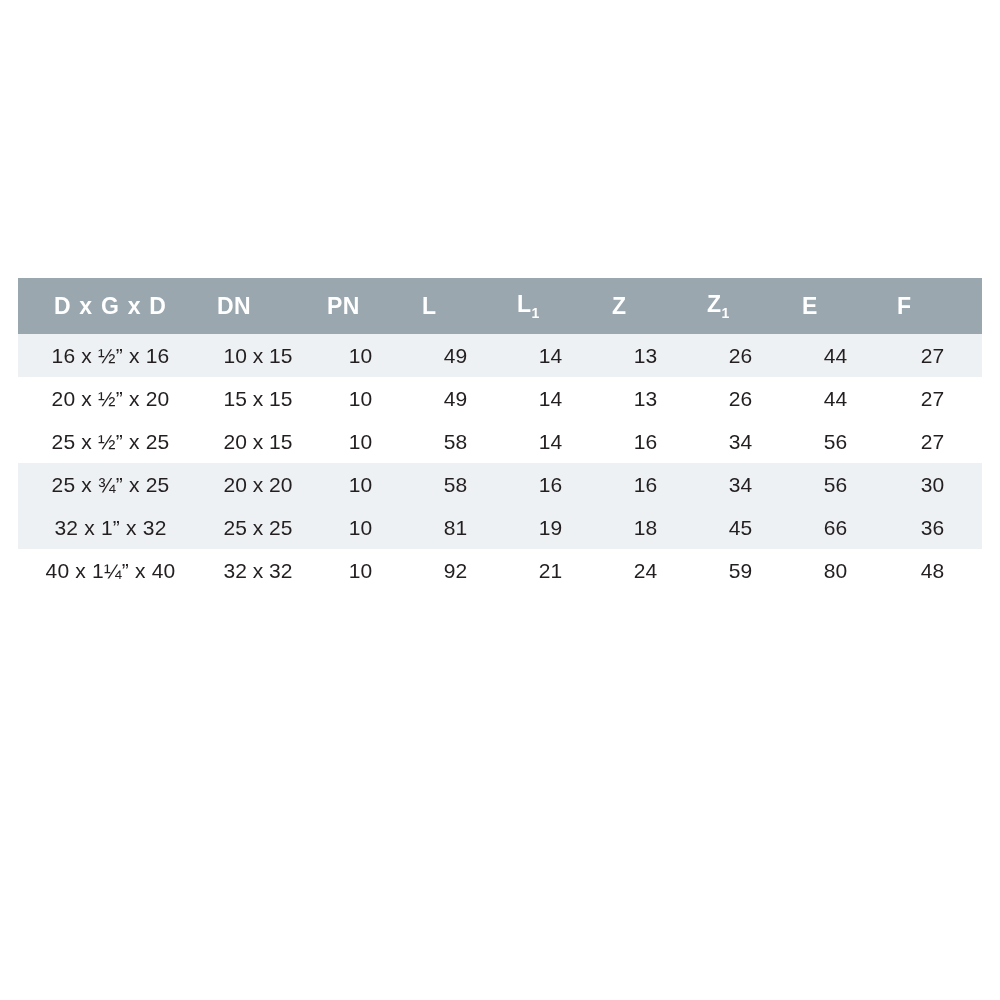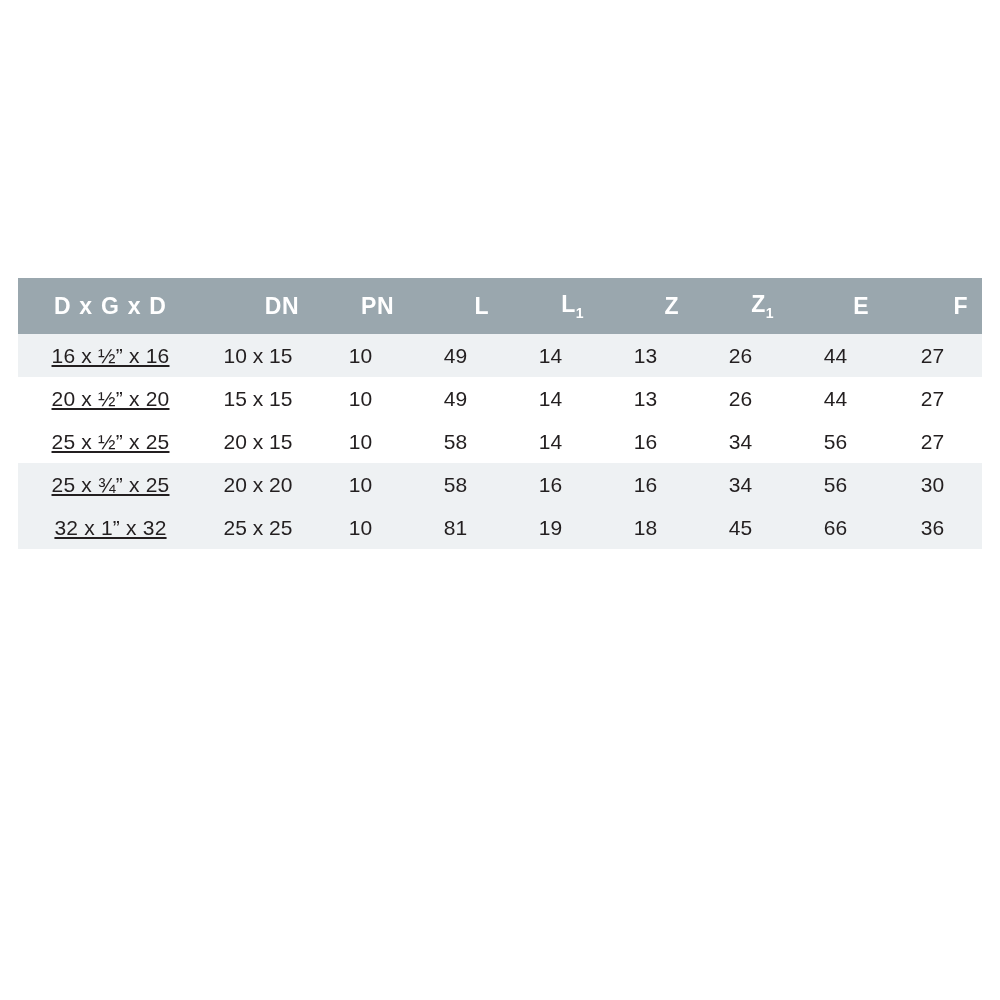--- a/index.html
+++ b/index.html
@@ -44,21 +44,21 @@
   table.spec col.c7 { width: 95px; }
   table.spec col.c8 { width: 99px; }
 
   table.spec thead th {
     background: #9aa7ae;
     color: #ffffff;
     font-size: 23px;
     font-weight: bold;
     height: 56px;
     vertical-align: middle;
-    text-align: right;
+    text-align: left;
     letter-spacing: 0.5px;
     padding: 0 14px;
     box-sizing: border-box;
   }
   table.spec thead th.first {
     text-align: center;
     letter-spacing: 1.2px;
   }
   table.spec thead th .sub {
     font-size: 14px;
@@ -78,21 +78,20 @@
   table.spec tbody tr.odd td {
     background: #eef1f3;
   }
   table.spec tbody tr.even td {
     background: #ffffff;
     margin-top: 24px;
   }
   table.spec tbody td.first {
     text-align: center;
     letter-spacing: 0.2px;
-    text-decoration: underline;
   }
 </style>
 </head>
 <body>
 
 <div class="sheet">
   <div class="table-wrap">
     <table class="spec">
       <colgroup>
         <col class="c0">
@@ -167,16 +166,27 @@
           <td class="first">32 x 1” x 32</td>
           <td>25 x 25</td>
           <td>10</td>
           <td>81</td>
           <td>19</td>
           <td>18</td>
           <td>45</td>
           <td>66</td>
           <td>36</td>
         </tr>
+        <tr class="even">
+          <td class="first">40 x 1¼” x 40</td>
+          <td>32 x 32</td>
+          <td>10</td>
+          <td>92</td>
+          <td>21</td>
+          <td>24</td>
+          <td>59</td>
+          <td>80</td>
+          <td>48</td>
+        </tr>
       </tbody>
     </table>
   </div>
 </div>
 
 </body></html>

